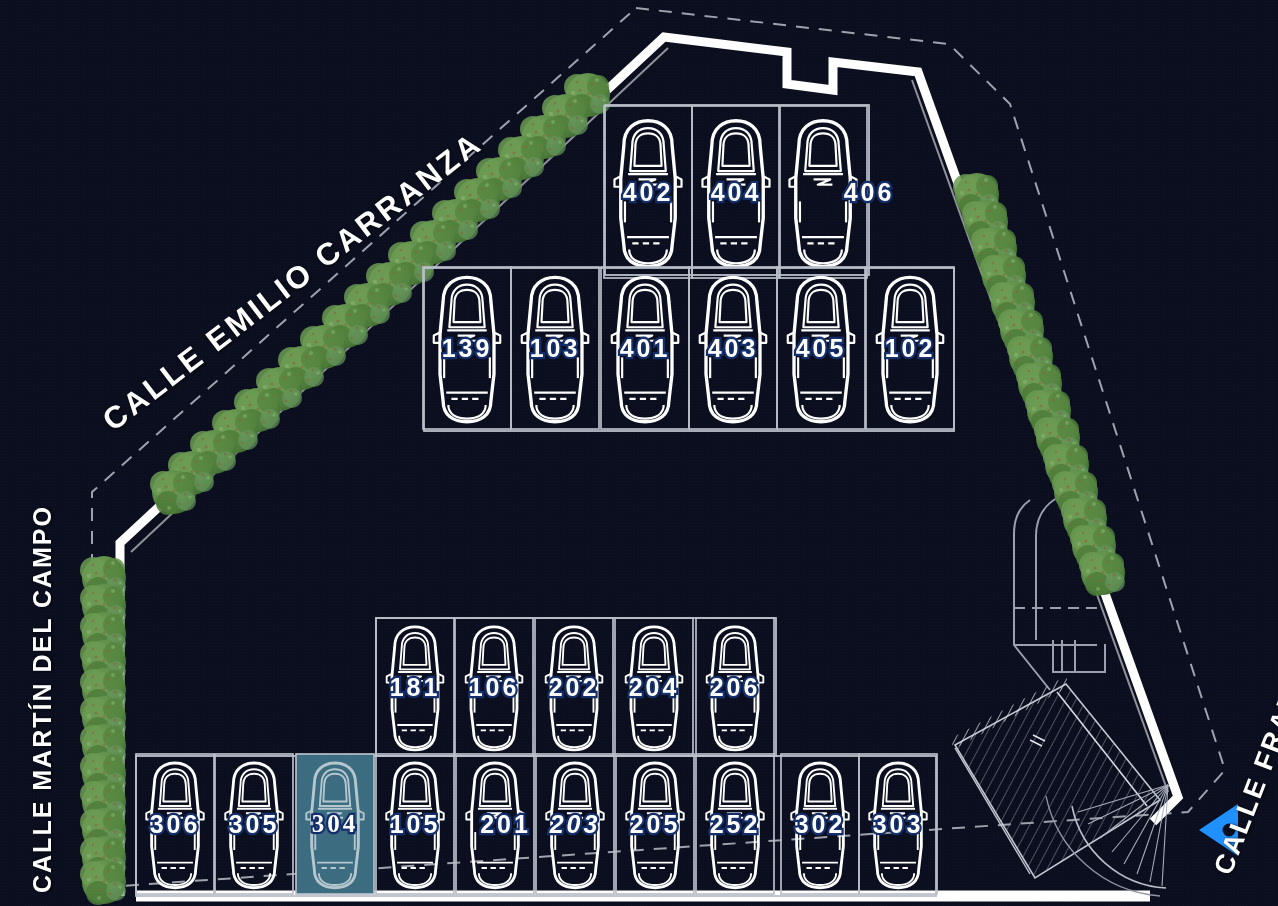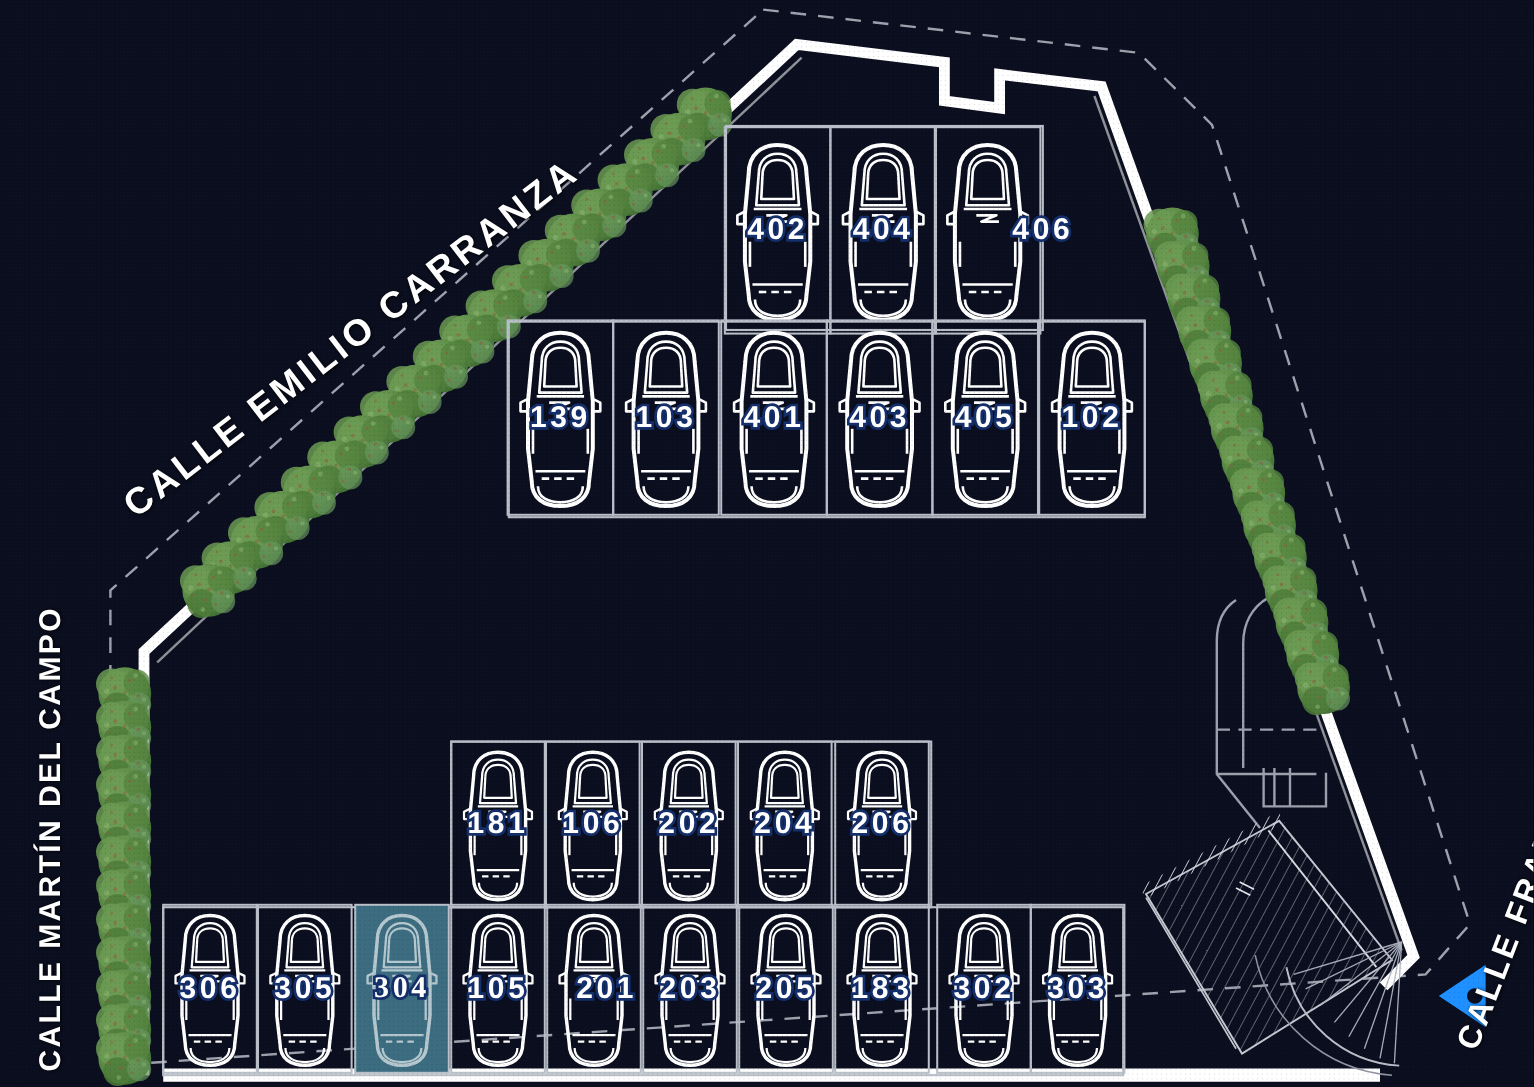--- a/index.html
+++ b/index.html
@@ -340,25 +340,25 @@
       <div class="badge" style="left: 175px; top: 824px;"><span>306</span></div>
       <button class="hit" aria-label="306" style="left: 175px; top: 824px; width: 78px; height: 140px;"></button>
       <div class="badge" style="left: 254px; top: 824px;"><span>305</span></div>
       <button class="hit" aria-label="305" style="left: 254px; top: 824px; width: 78px; height: 140px;"></button>
       <div class="badge" style="left: 335px; top: 824px; font-family: Liberation Serif, serif;"><span>304</span></div>
       <button class="hit" aria-label="304" style="left: 335px; top: 824px; width: 78px; height: 140px;"></button>
       <div class="badge" style="left: 415px; top: 824px;"><span>105</span></div>
       <button class="hit" aria-label="105" style="left: 415px; top: 824px; width: 78px; height: 140px;"></button>
       <div class="badge" style="left: 495px; top: 824px; padding-left: 21px;"><span>201</span></div>
       <button class="hit" aria-label="201" style="left: 495px; top: 824px; width: 78px; height: 140px;"></button>
-      <div class="badge" style="left: 575px; top: 824px;"><span>203</span></div>
+      <div class="badge" style="left: 575px; top: 824px; font-style: italic;"><span>203</span></div>
       <button class="hit" aria-label="203" style="left: 575px; top: 824px; width: 78px; height: 140px;"></button>
       <div class="badge" style="left: 655px; top: 824px;"><span>205</span></div>
       <button class="hit" aria-label="205" style="left: 655px; top: 824px; width: 78px; height: 140px;"></button>
-      <div class="badge" style="left: 735px; top: 824px;"><span>183</span></div>
+      <div class="badge" style="left: 735px; top: 824px;"><span>252</span></div>
       <button class="hit" aria-label="301" style="left: 735px; top: 824px; width: 78px; height: 140px;"></button>
       <div class="badge" style="left: 820px; top: 824px;"><span>302</span></div>
       <button class="hit" aria-label="302" style="left: 820px; top: 824px; width: 78px; height: 140px;"></button>
       <div class="badge" style="left: 898px; top: 824px;"><span>303</span></div>
       <button class="hit" aria-label="303" style="left: 898px; top: 824px; width: 78px; height: 140px;"></button>
     </div>
 
 </div>
 
 </body></html>

